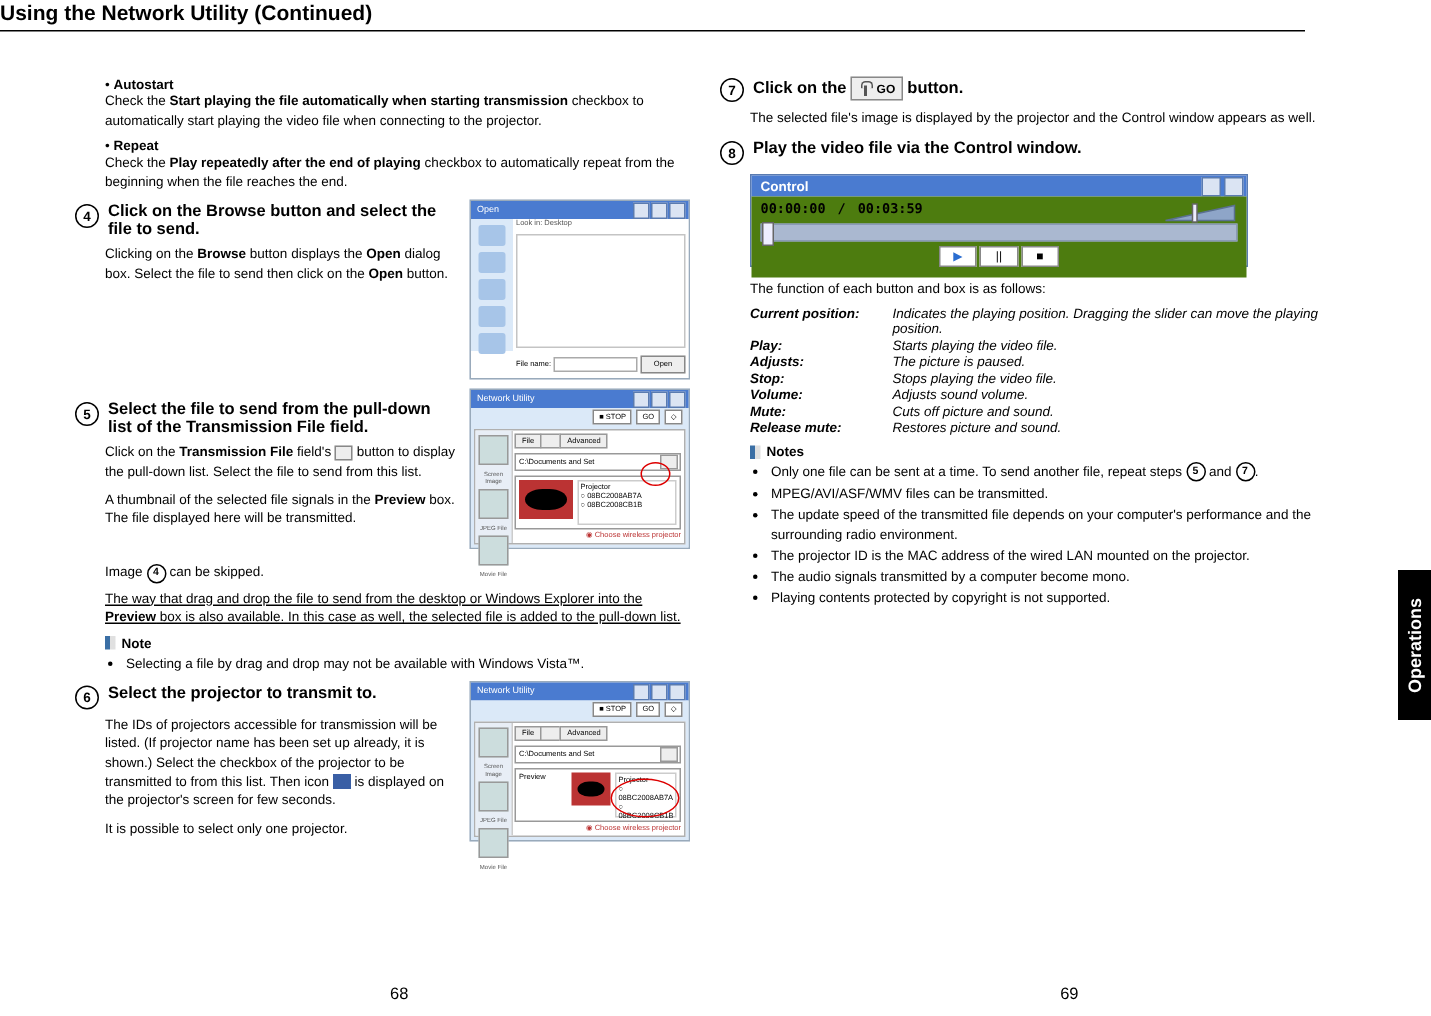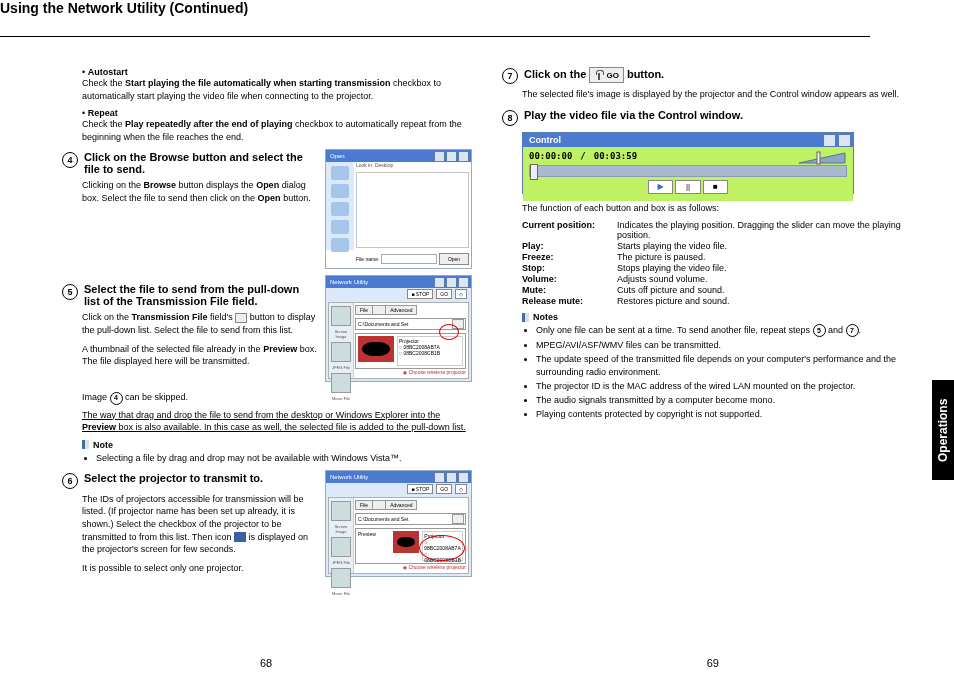--- a/index.html
+++ b/index.html
@@ -10,32 +10,31 @@
     color: #000;
     background: #fff;
     width: 954px;
     height: 677px;
     position: relative;
     overflow: hidden;
   }
   .page {
     display: flex;
     padding: 20px 30px 0 50px;
-    gap: 30px;
-    justify-content: center;
+    gap: 20px;
   }
   .col {
     width: 410px;
     position: relative;
   }
   .header {
     font-size: 14px;
     font-weight: bold;
     border-bottom: 1px solid #000;
-    padding-bottom: 20px;
+    padding-bottom: 4px;
     margin-bottom: 10px;
     width: 870px;
   }
   .side-tab {
     position: absolute;
     right: 0;
     top: 380px;
     width: 22px;
     height: 100px;
     background: #000;
@@ -155,33 +154,33 @@
 
   .ctrl-win {
     width: 330px;
     height: 60px;
     border: 1px solid #5a7bb0;
     margin: 6px 0 8px 20px;
   }
   .ctrl-title{background:#4a7bd0; height:14px; color:#fff; font-size:9px; font-weight:bold; line-height:14px; padding-left:6px; position:relative;}
   .ctrl-title .btns{position:absolute; right:2px; top:1px; display:flex; gap:2px;}
   .ctrl-title .btns span{width:11px; height:11px; background:#dbe4f3; border:1px solid #5a7bb0;}
-  .ctrl-body{background:#bef264; height:46px; position:relative; padding:4px 6px;}
+  .ctrl-body{background:#4d7c0f; height:46px; position:relative; padding:4px 6px;}
   .ctrl-time{display:flex; gap:8px; font-family:monospace; font-size:9px; font-weight:bold; align-items:center;}
   .ctrl-vol{position:absolute; right:6px; top:4px; width:50px; height:14px;}
   .ctrl-slider{height:10px; background:#aab8d0; margin-top:4px; position:relative; border:1px solid #8a9ab5;}
   .ctrl-handle{position:absolute; left:0; top:-2px; width:6px; height:14px; background:#eef; border:1px solid #666;}
   .ctrl-btns{display:flex; gap:2px; margin:3px auto 0; width:80px;}
   .ctrl-btns .b{flex:1; height:12px; border:1px solid #888; background:#fff; font-size:8px; text-align:center; line-height:12px;}
 
   .defs {
     margin-left: 20px;
     font-size: 9px;
   }
-  .defs .row { display:flex; margin-bottom:1px;}
+  .defs .row { display:flex; margin-bottom:1px;font-style:italic;}
   .defs .term { width:95px; font-weight:bold; flex-shrink:0;}
   .defs .def { flex:1; }
 
   .go-btn{display:inline-flex; align-items:center; gap:2px; height:14px; border:1px solid #888; background:#eee; padding:0 4px; font-size:8px; vertical-align:middle;}
   .ant{display:inline-block; width:10px; height:10px; position:relative;}
   .ant::before{content:""; position:absolute; left:4px; bottom:0; width:2px; height:7px; background:#555;}
   .ant::after{content:""; position:absolute; left:2px; top:0; width:6px; height:4px; border-top:1px solid #555; border-left:1px solid #555; border-right:1px solid #555; border-radius:3px 3px 0 0;}
 
   .pagenum { position: absolute; bottom: 8px; font-size: 11px; }
   .pn-left { left: 260px; }
@@ -290,21 +289,21 @@
     </div>
 
     <div class="step-head">
       <span class="step-num">5</span>
       <span>Select the file to send from the pull-down list of the Transmission File field.</span>
     </div>
     <div class="body-text">
       <span>Click on the </span><b>Transmission File</b><span> field's </span><span style="display:inline-block;width:10px;height:8px;border:1px solid #888;background:#eee;vertical-align:middle;"></span><span> button to display the pull-down list. Select the file to send from this list.</span>
     </div>
     <div class="body-text">
-      <span>A thumbnail of the selected file already in the </span><b>Preview</b><span> box. The file displayed here will be transmitted.</span>
+      <span>A thumbnail of the selected file signals in the </span><b>Preview</b><span> box. The file displayed here will be transmitted.</span>
     </div>
 
     <div class="clear"></div>
 
     <div class="body-text">
       <span>Image </span><span class="step-num inline">4</span><span> can be skipped.</span>
     </div>
     <div class="body-text" style="margin-top:-2px;text-decoration:underline;">
       <span>The way that drag and drop the file to send from the desktop or Windows Explorer into the </span><b>Preview</b><span> box is also available. In this case as well, the selected file is added to the pull-down list.</span>
     </div>
@@ -425,21 +424,21 @@
     <div class="defs">
       <div class="row">
           <div class="term">Current position:</div>
           <div class="def">Indicates the playing position. Dragging the slider can move the playing position.</div>
         </div>
       <div class="row">
           <div class="term">Play:</div>
           <div class="def">Starts playing the video file.</div>
         </div>
       <div class="row">
-          <div class="term">Freeze:</div>
+          <div class="term">Adjusts:</div>
           <div class="def">The picture is paused.</div>
         </div>
       <div class="row">
           <div class="term">Stop:</div>
           <div class="def">Stops playing the video file.</div>
         </div>
       <div class="row">
           <div class="term">Volume:</div>
           <div class="def">Adjusts sound volume.</div>
         </div>

